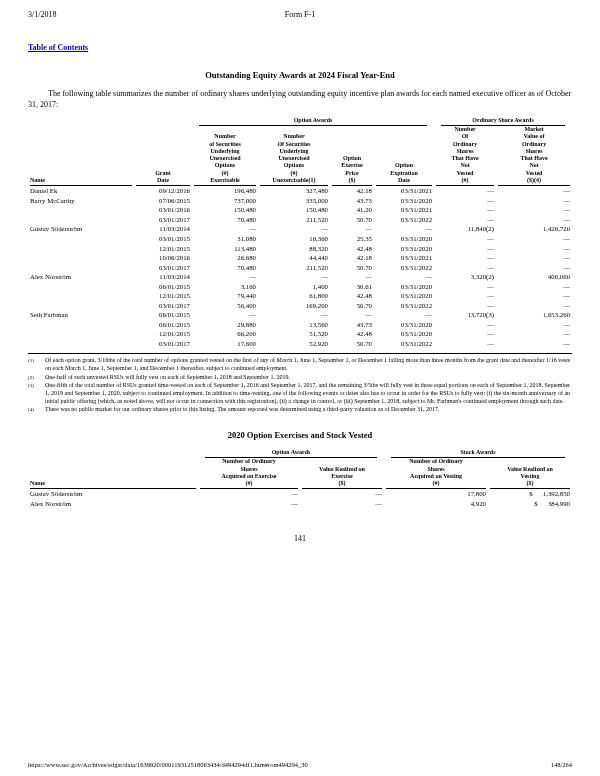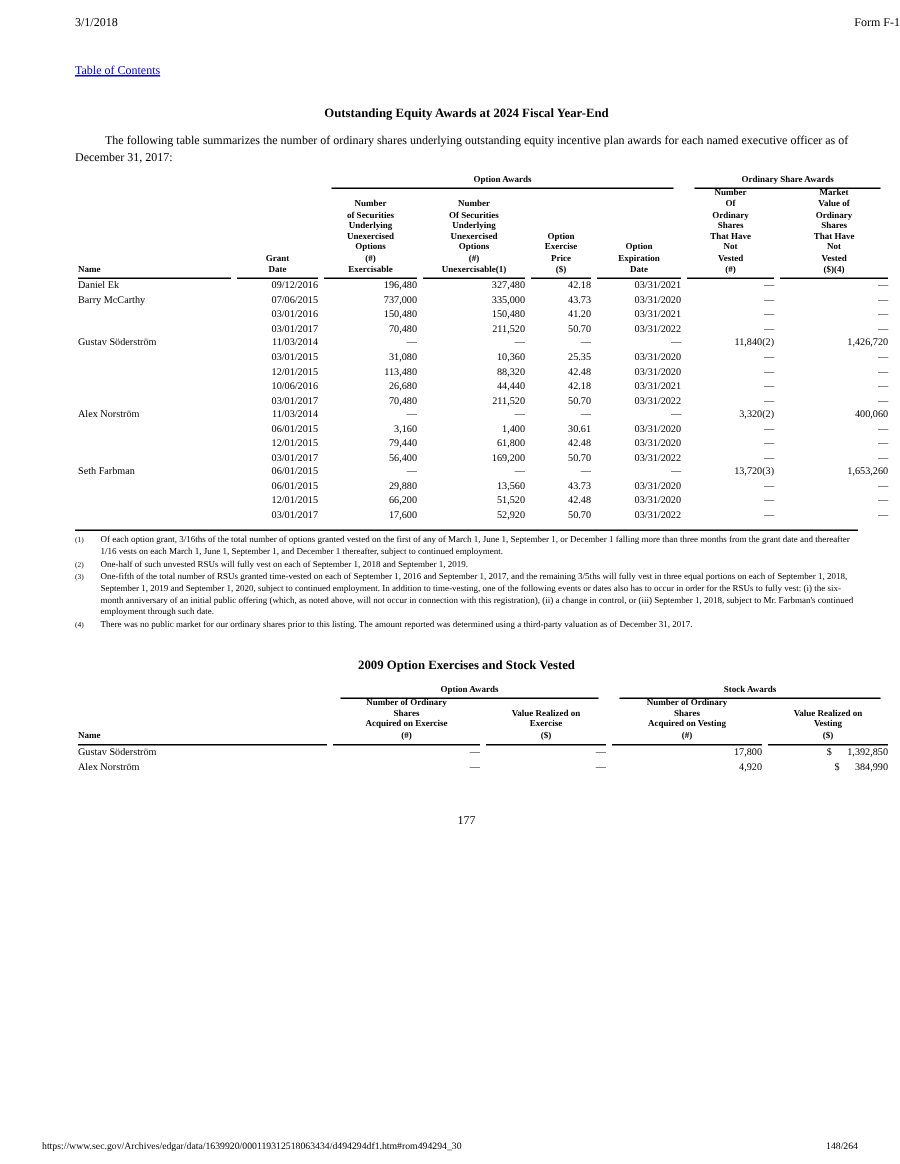--- a/index.html
+++ b/index.html
@@ -1,27 +1,26 @@
 <!DOCTYPE html>
 <html><head>
 <meta charset="utf-8">
 <style>
   * { box-sizing: border-box; }
   html, body { margin: 0; padding: 0; background: #808080; }
   .page {
     width: 600px; height: 776px; margin: 0 auto; background: #ffffff;
     position: relative; overflow: hidden; color: #000;
     font-family: "Liberation Serif", serif;
-    padding-left: 22px;
   }
   .print-header { position: relative; height: 22px; font-size: 8px; }
   .ph-date { position: absolute; left: 28px; top: 10px; }
-  .ph-title { position: absolute; left: 0; right: 0; top: 10px; text-align: right; }
+  .ph-title { position: absolute; left: 0; right: 0; top: 10px; text-align: center; }
   .content { padding: 14px 28px 0 28px; }
-  .toc-link { color: #0000cc; font-size: 8px; font-weight: normal; text-decoration: underline; cursor: pointer; }
+  .toc-link { color: #0000cc; font-size: 8px; font-weight: bold; text-decoration: underline; cursor: pointer; }
   .section-title { text-align: center; font-weight: bold; font-size: 8.5px; margin: 16px 0 9px 0; }
   .intro { font-size: 8px; line-height: 1.35; text-indent: 20px; margin: 0 0 6px 0; }
 
   table { width: 100%; border-collapse: collapse; table-layout: fixed; }
   .t1 { font-size: 6.8px; margin-top: 6px; }
   .t2 { font-size: 6.8px; margin-top: 6px; }
   th, td { padding: 0 2px; }
   thead th { font-size: 6px; font-weight: bold; vertical-align: bottom; line-height: 1.22; }
   .group-inner { border-bottom: 1px solid #000; margin: 0 5px; padding-bottom: 1px; text-align: center; white-space: pre-line; }
   .colhead > div { border-bottom: 1px solid #000; padding-bottom: 1px; text-align: center; white-space: pre-line; }
@@ -49,21 +48,21 @@
     <span class="ph-date">3/1/2018</span>
     <span class="ph-title">Form F-1</span>
   </div>
 
   <div class="content">
 
     <a class="toc-link" href="#">Table of Contents</a>
 
     <div class="section-title">Outstanding Equity Awards at 2024 Fiscal Year-End</div>
 
-    <p class="intro">The following table summarizes the number of ordinary shares underlying outstanding equity incentive plan awards for each named executive officer as of December 31, 2017:</p>
+    <p class="intro">The following table summarizes the number of ordinary shares underlying outstanding equity incentive plan awards for each named executive officer as of October 31, 2017:</p>
 
     <table class="t1">
       <colgroup>
         <col style="width:106px">
           <col style="width:58px">
           <col style="width:66px">
           <col style="width:72px">
         <col style="width:44px">
           <col style="width:60px">
           <col style="width:62px">
@@ -324,21 +323,21 @@
       <div class="fn">
         <span class="fn-marker">(3)</span>
         <span class="fn-text">One-fifth of the total number of RSUs granted time-vested on each of September 1, 2016 and September 1, 2017, and the remaining 3/5ths will fully vest in three equal portions on each of September 1, 2018, September 1, 2019 and September 1, 2020, subject to continued employment. In addition to time-vesting, one of the following events or dates also has to occur in order for the RSUs to fully vest: (i) the six-month anniversary of an initial public offering (which, as noted above, will not occur in connection with this registration), (ii) a change in control, or (iii) September 1, 2018, subject to Mr. Farbman's continued employment through such date.</span>
       </div>
       <div class="fn">
         <span class="fn-marker">(4)</span>
         <span class="fn-text">There was no public market for our ordinary shares prior to this listing. The amount reported was determined using a third-party valuation as of December 31, 2017.</span>
       </div>
     </div>
 
-    <div class="section-title">2009 Option Exercises and Stock Vested</div>
+    <div class="section-title">2020 Option Exercises and Stock Vested</div>
 
 
     <table class="t2">
       <colgroup>
         <col style="width:170px">
           <col style="width:102px">
           <col style="width:84px">
           <col style="width:104px">
           <col style="width:84px">
       </colgroup>
@@ -391,21 +390,21 @@
           <tr>
             <td class="c0">Alex Norström</td>
             <td class="c1">—</td>
             <td class="c2">—</td>
             <td class="c3">4,920</td>
             <td class="c4">$&nbsp;&nbsp;&nbsp;&nbsp;&nbsp;&nbsp;384,990</td>
           </tr>
         </tbody>
     </table>
 
-    <div class="page-number">177</div>
+    <div class="page-number">141</div>
 
   </div>
 
   <div class="print-footer">
     <span class="footer-url">https://www.sec.gov/Archives/edgar/data/1639920/000119312518063434/d494294df1.htm#rom494294_30</span>
     <span class="footer-pages">148/264</span>
   </div>
 
 </div>
 

